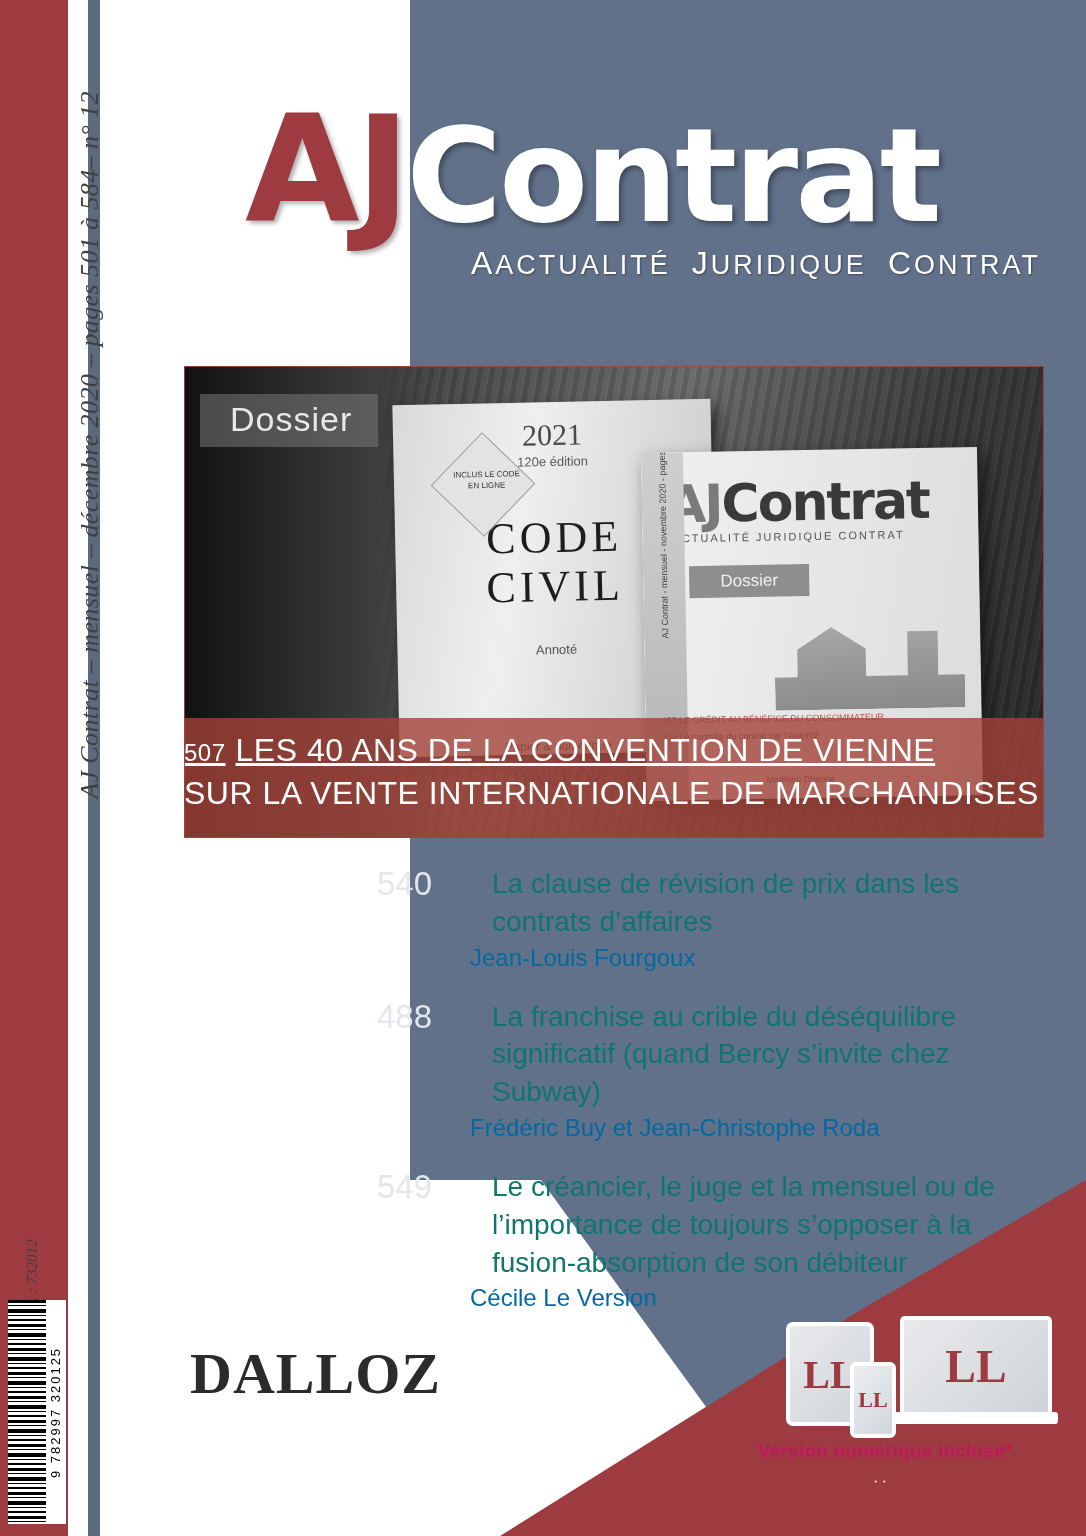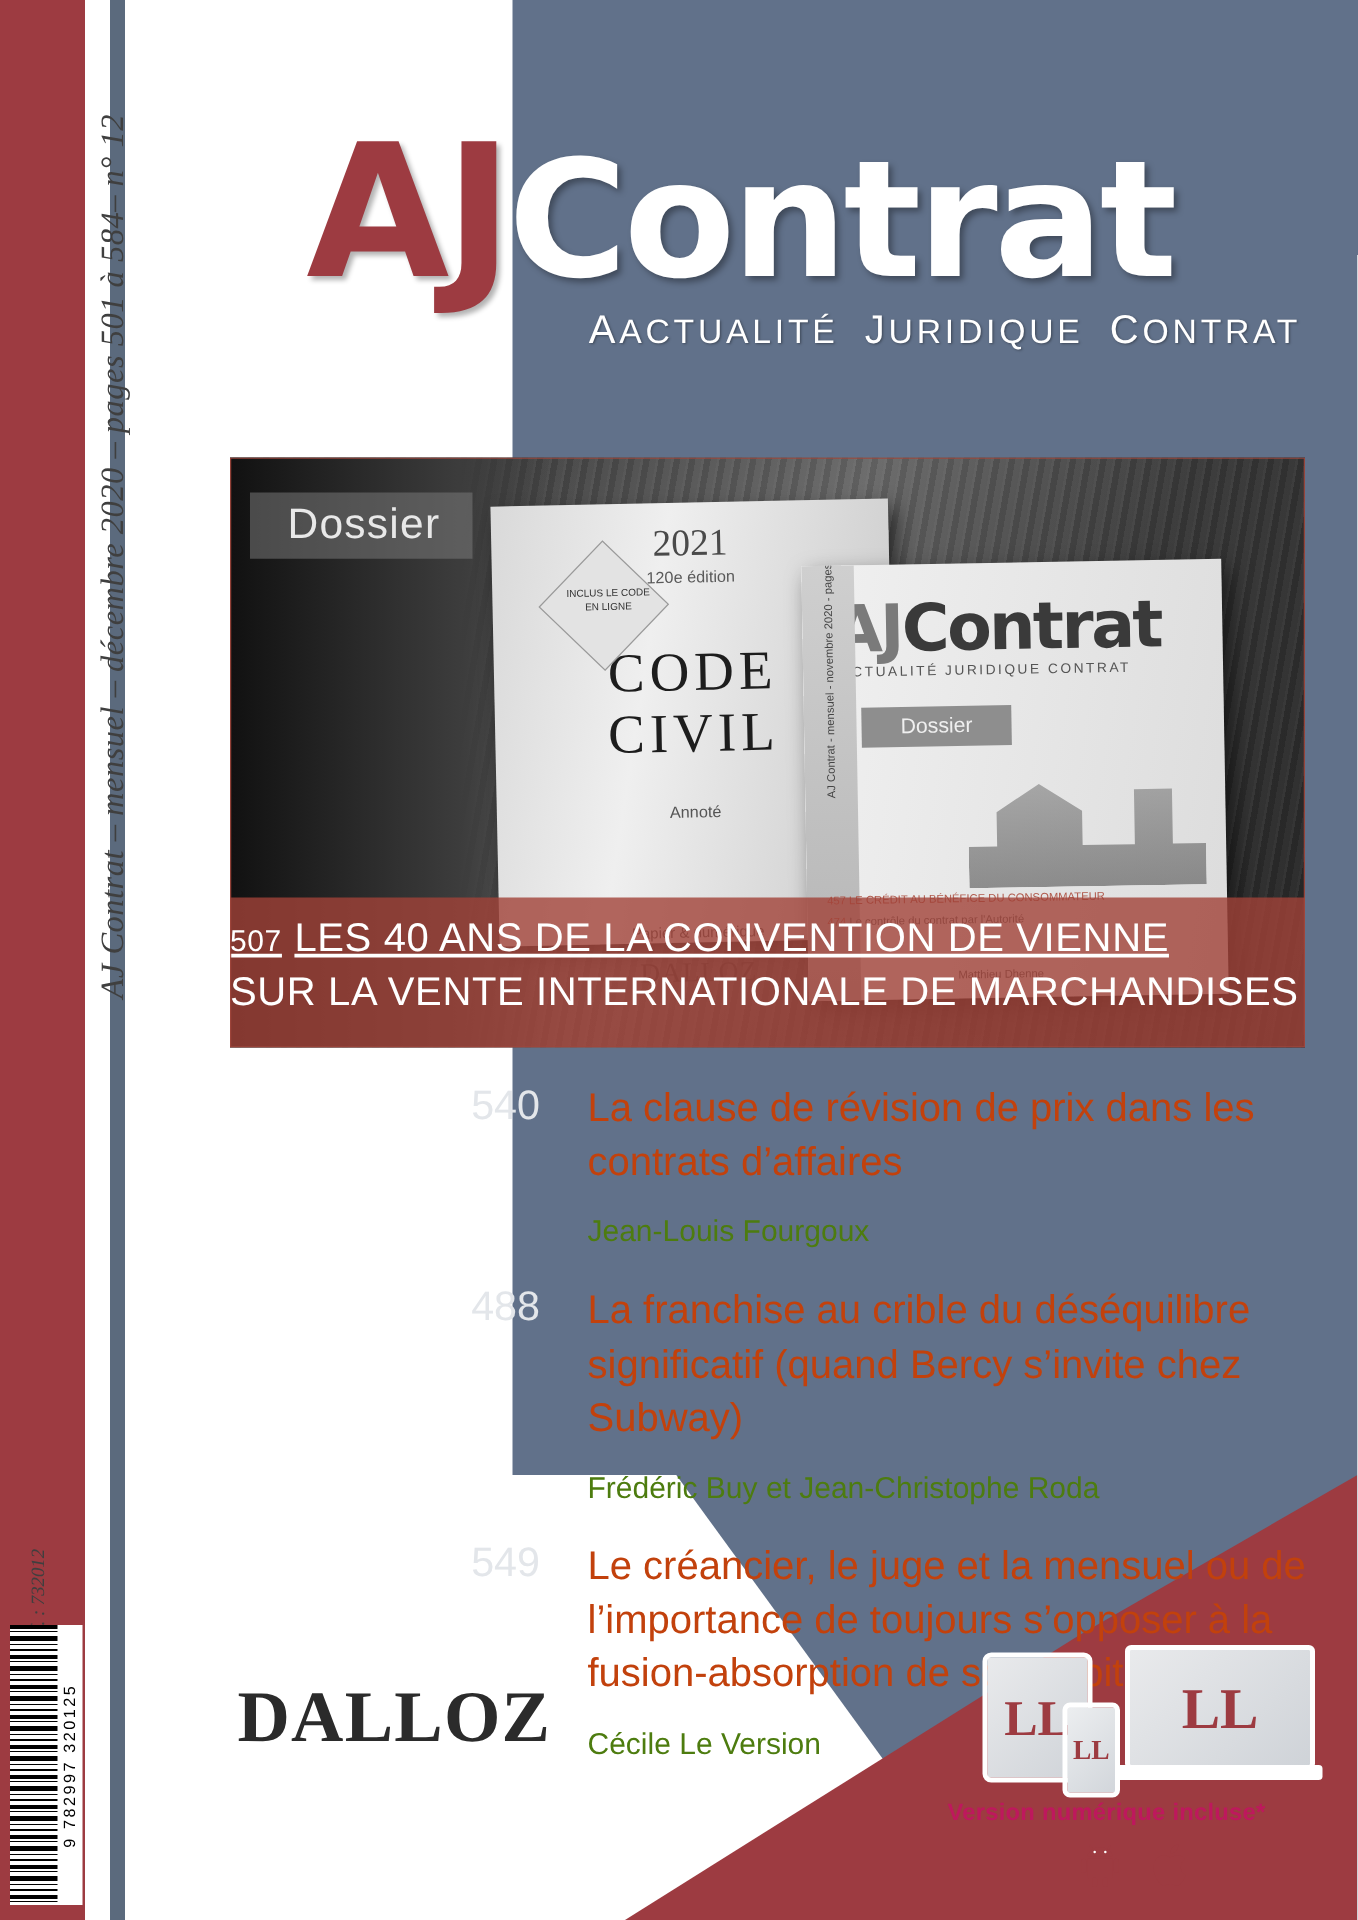--- a/index.html
+++ b/index.html
@@ -283,24 +283,24 @@
     position: absolute; left: 360px; top: 865px; width: 690px;
   }
   .toc-entry { display: flex; margin-bottom: 26px; }
   .toc-page {
     width: 110px; text-align: right; padding-right: 38px;
     font-size: 33px; color: #e3e6ea; font-weight: normal;
     font-family: "Liberation Sans", sans-serif;
   }
   .toc-body { flex: 1; }
   .toc-title {
-    font-size: 32px; color: #c2410c; line-height: 1.35;
+    font-size: 28px; color: #0f766e; line-height: 1.35; margin-left: 22px;
   }
   .toc-author {
-    font-size: 24px; color: #4d7c0f; margin-top: 21px;
+    font-size: 24px; color: #0369a1; margin-top: 3px;
   }
 
   
   .dalloz {
     position: absolute; left: 190px; top: 1340px;
     font-family: "Liberation Serif", serif;
     font-size: 58px; letter-spacing: 1px; color: #2b2b2b;
     font-weight: bold;
   }
 

